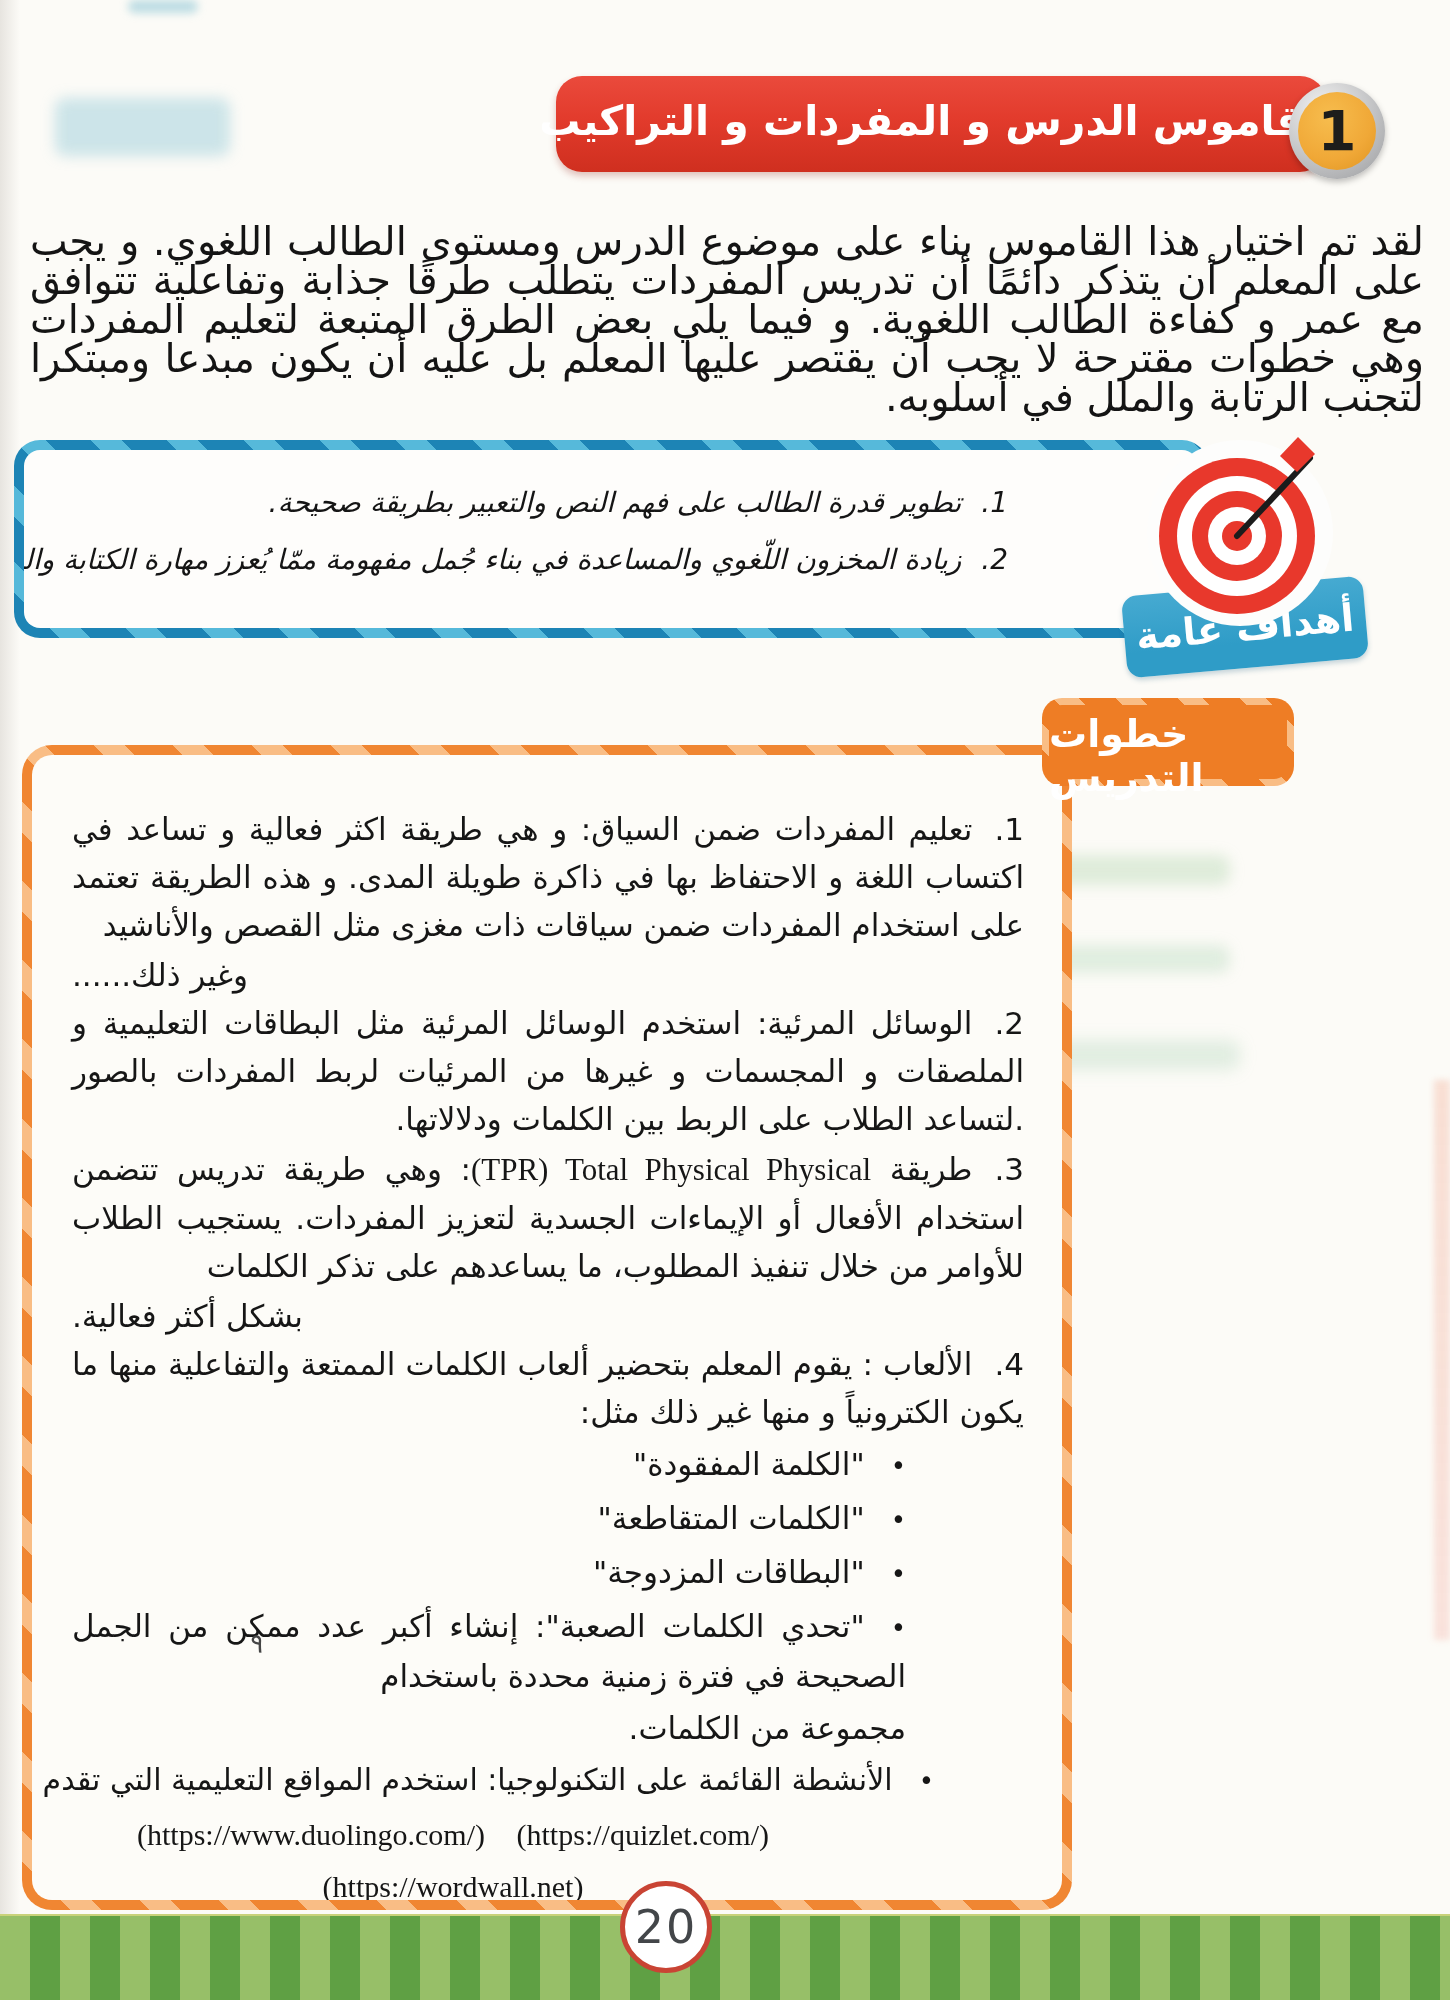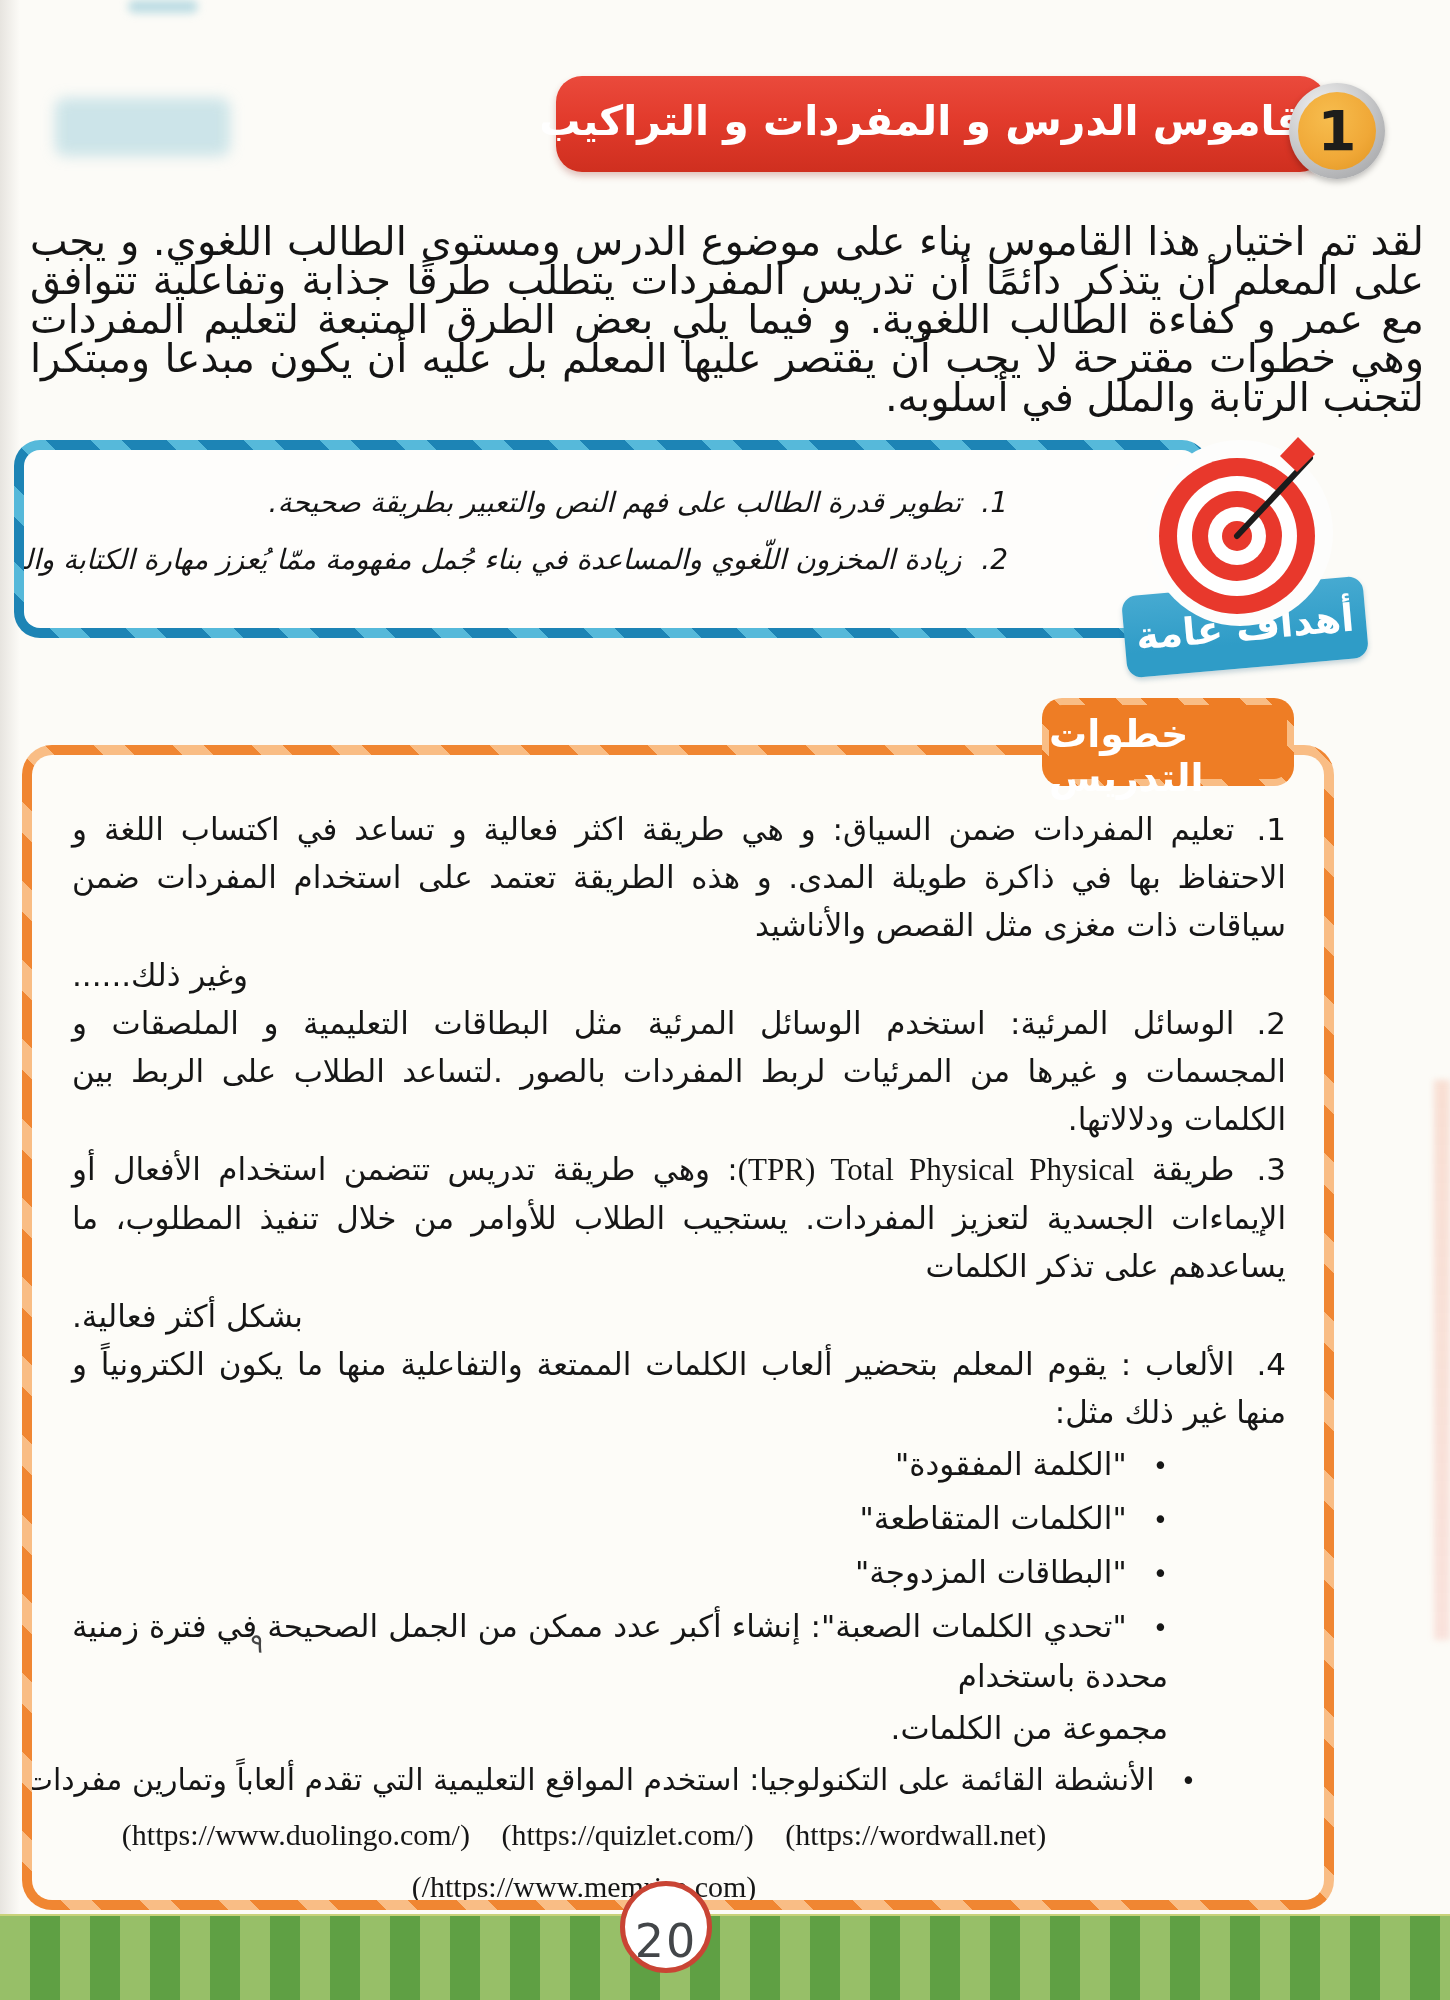--- a/index.html
+++ b/index.html
@@ -43,21 +43,21 @@
   .target{position:absolute;left:1140px;top:428px;width:200px;height:200px;z-index:7;}
 
   
   .steps-label{position:absolute;left:1042px;top:698px;width:252px;height:88px;border-radius:20px;z-index:5;
         border:7px solid transparent;box-sizing:border-box;display:flex;align-items:center;justify-content:center;
         background:linear-gradient(var(--orange,#ee7d25),var(--orange,#ee7d25)) padding-box,
         repeating-linear-gradient(45deg,var(--orange,#ee7d25) 0 26px,var(--orange-light,#f9bd85) 26px 44px) border-box;}
   .steps-label span{color:#fff;font-size:38px;font-weight:bold;margin-top:28px;}
 
   
-  .steps-box{position:absolute;left:22px;top:745px;width:1312px;height:1165px;border-radius:30px;
+  .steps-box{position:absolute;left:22px;top:745px;width:1050px;height:1165px;border-radius:30px;
         border:10px solid transparent;overflow:hidden;z-index:2;
         background:linear-gradient(#fdfcf8,#fdfcf8) padding-box,
         repeating-linear-gradient(45deg,var(--orange-border,#f08632) 0 34px,var(--orange-light,#f9bd85) 34px 56px) border-box;
         padding:50px 38px 12px 40px;box-sizing:border-box;direction:rtl;
         font-size:31px;line-height:48px;color:#161616;}
   .s-item{text-align:justify;margin-bottom:2px;}
   .s-item .num{margin-left:22px;}
   .s-tail{text-align:left;}
   .en{direction:ltr;unicode-bidi:embed;font-family:"Liberation Serif",serif;font-size:31px;}
   .b-row{padding-right:118px;text-align:right;margin:4px 0;}
@@ -68,21 +68,21 @@
   .links-row{direction:ltr;text-align:center;padding-right:190px;font-family:"Liberation Serif",serif;
         font-size:30px;line-height:52px;}
   .links-row span{margin:0 12px;white-space:nowrap;}
   .stray{position:absolute;left:250px;top:1628px;font-size:26px;color:#454545;transform:rotate(8deg);z-index:3;}
 
   
   .footer{position:absolute;left:0;bottom:0;width:100%;height:84px;z-index:3;border-top:2px solid #c9d27a;
         background:repeating-linear-gradient(90deg,var(--footer-green-light,#97bf68) 0 30px,var(--footer-green-dark,#5fa044) 30px 60px);}
   .page-num{position:absolute;left:620px;top:1881px;width:92px;height:92px;border-radius:50%;z-index:9;
         background:#fff;border:5px solid var(--pagenum-ring,#c94434);box-sizing:border-box;
-        display:flex;align-items:flex-end;justify-content:center;}
+        display:flex;align-items:center;justify-content:center;}
   .page-num span{font-size:46px;color:#434649;letter-spacing:2px;}
 </style>
 </head>
 <body>
 
 <div class="page">
 
   <div class="edge-shadow"></div>
   <div class="right-streak"></div>
 

